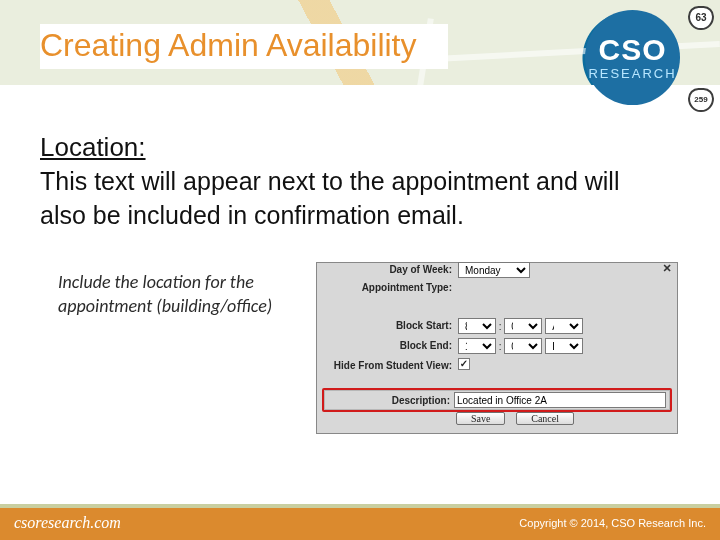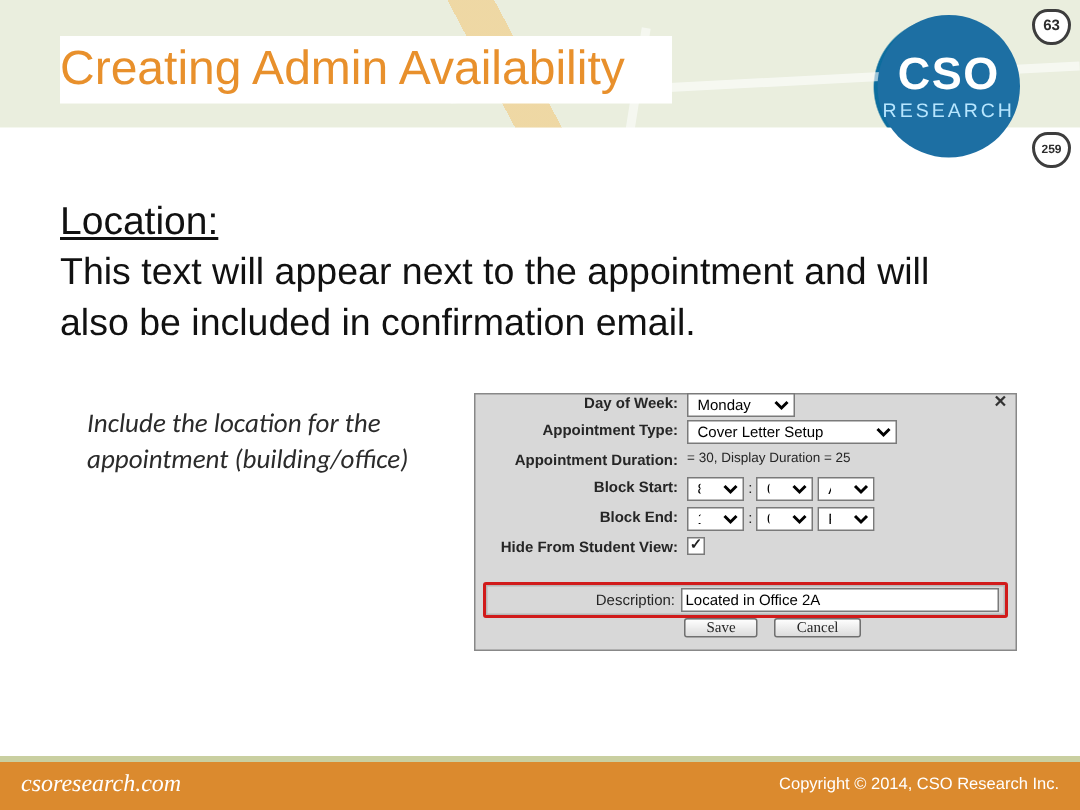--- a/index.html
+++ b/index.html
@@ -30,21 +30,21 @@
   .form-close{position:absolute;right:2px;top:-3px;width:14px;height:14px;text-align:center;font:700 11px/14px Arial;color:#333}
   .frow{position:absolute;left:0;width:100%;height:20px}
   .lbl{position:absolute;left:0;width:134px;text-align:right;font-weight:700;top:2px}
   .ctl{position:absolute;left:140px;top:0}
   select,input[type=text]{font:400 10px Tahoma,Arial;border:1px solid #7a7a7a;background:#fff;height:16px;box-sizing:border-box;padding:0 2px}
   select{padding-right:12px}
   .chk{width:12px;height:12px;border:1px solid #7a7a7a;background:#fff;display:inline-block;box-sizing:border-box;text-align:center;font:700 10px/10px Arial;color:#222}
   .mini{width:38px}
   .duration-note{font:400 9px Tahoma,Arial;color:#262626}
   .desc-row{position:absolute;left:4px;right:4px;top:124px;height:20px;border:2px solid #d11b1b;border-radius:2px;box-shadow:0 0 0 1px rgba(0,0,0,.15) inset;display:flex;align-items:center}
-  .desc-row .lbl{position:static;width:126px;text-align:right;margin-right:4px;font-weight:400}
+  .desc-row .lbl{position:static;width:126px;text-align:right;margin-right:4px;font-weight:700}
   .desc-row input{flex:1;margin-right:4px;height:16px}
   .btnrow{position:absolute;left:138px;top:148px}
   .btn{display:inline-block;border:1px solid #707070;background:linear-gradient(#fefefe,#dcdcdc);font:400 10px Tahoma;padding:0 14px;margin-right:8px;border-radius:2px}
   .footer{position:absolute;left:0;bottom:0;width:720px;height:32px;background:#db8a2e;border-top:4px solid #c9cfa0}
   .footer .site{position:absolute;left:14px;top:6px;font:italic 400 16px Georgia,serif;color:#fff}
   .footer .copy{position:absolute;right:14px;top:9px;font:400 11px Arial;color:#fff}
 </style>
 </head>
 <body>
 
@@ -75,27 +75,22 @@
     <div class="form-inner">
       <span class="form-close">✕</span>
 
       <div class="frow" style="top:-2px">
         <span class="lbl">Day of Week:</span>
         <span class="ctl"><select><option>Monday</option></select></span>
       </div>
 
       <div class="frow" style="top:16px">
         <span class="lbl">Appointment Type:</span>
-        <span class="ctl"><select style="width:140px"><option>Cover Letter Setup</option></select></span>
       </div>
 
-      <div class="frow" style="top:36px">
-        <span class="lbl">Appointment Duration:</span>
-        <span class="ctl duration-note">= 30, Display Duration = 25</span>
-      </div>
 
       <div class="frow" style="top:54px">
         <span class="lbl">Block Start:</span>
         <span class="ctl">
           <select class="mini"><option>8</option></select>
           <span>:</span>
           <select class="mini"><option>00</option></select>
           <select class="mini"><option>AM</option></select>
         </span>
       </div>

